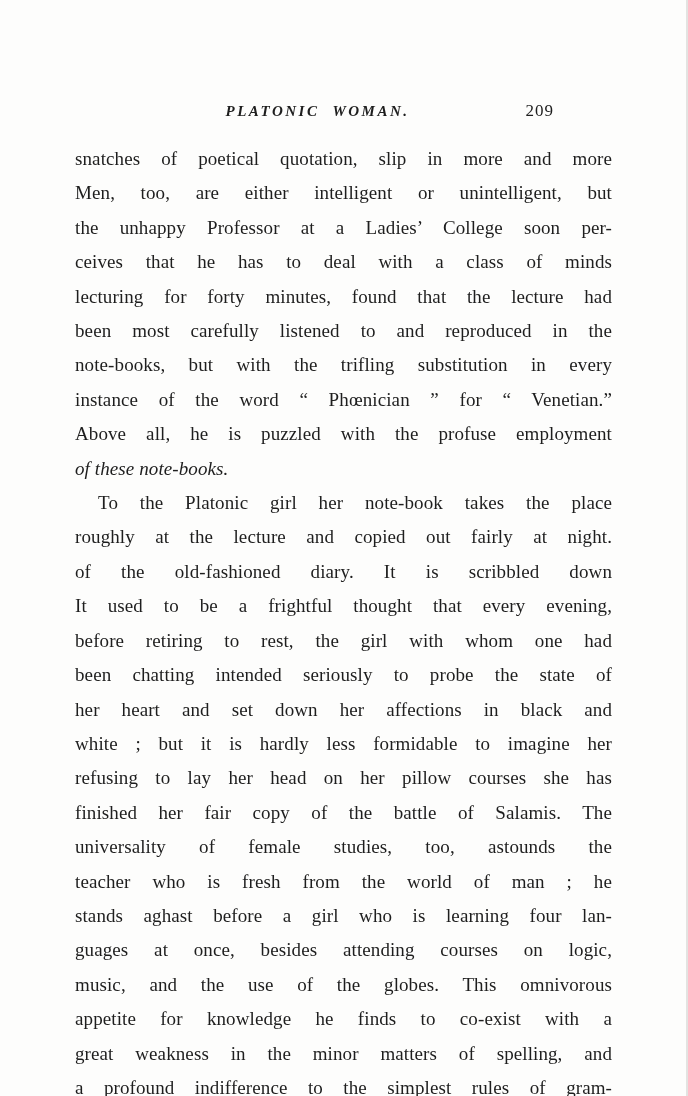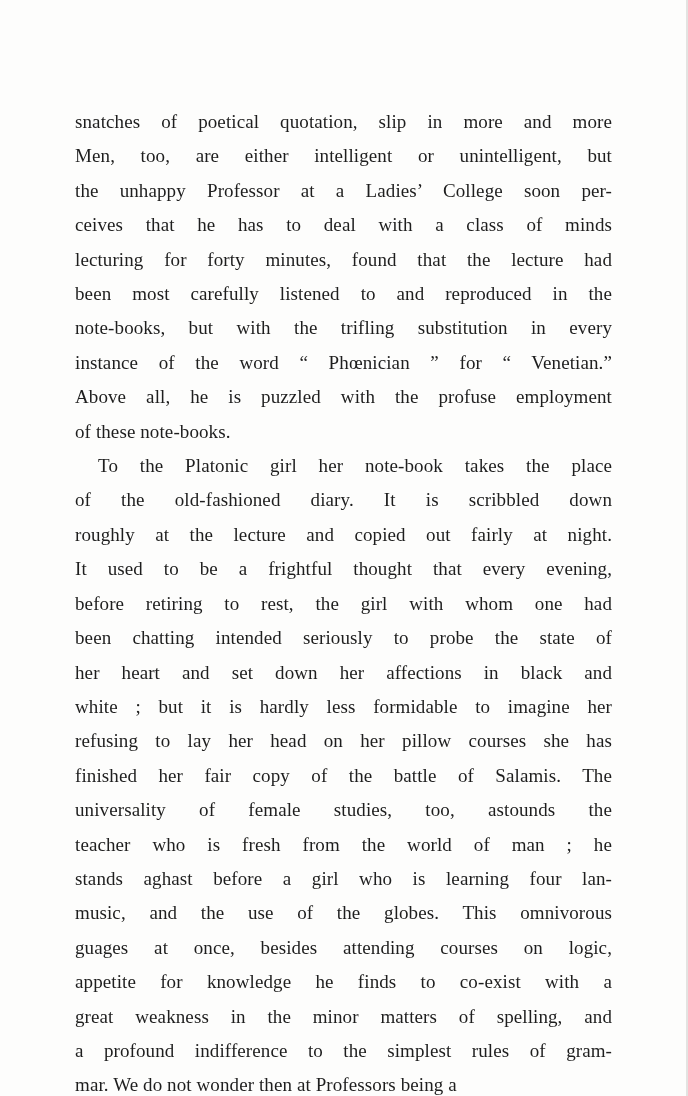--- a/index.html
+++ b/index.html
@@ -57,60 +57,65 @@
     line-height: 26.4px;
     letter-spacing: 0.1px;
     text-align: justify;
     text-align-last: justify;
     white-space: normal;
     margin-top: 8px;
   }
   .line.last-line {
     text-align: left;
     text-align-last: left;
+    font-style: italic;
   }
   .line.first-indented {
     text-indent: 23px;
   }
 </style>
 </head>
 <body>
 
 <div class="page">
   <div class="scan-edge"></div>
 
+  <div class="running-header">
+    <span class="header-title">PLATONIC WOMAN.</span>
+    <span class="page-number">209</span>
+  </div>
 
   <div class="body-text">
       <div class="paragraph">
         <div class="line">snatches of poetical quotation, slip in more and more</div>
         <div class="line">Men, too, are either intelligent or unintelligent, but</div>
         <div class="line">the unhappy Professor at a Ladies’ College soon per-</div>
         <div class="line">ceives that he has to deal with a class of minds</div>
         <div class="line">lecturing for forty minutes, found that the lecture had</div>
         <div class="line">been most carefully listened to and reproduced in the</div>
         <div class="line">note-books, but with the trifling substitution in every</div>
         <div class="line">instance of the word “ Phœnician ” for “ Venetian.”</div>
         <div class="line">Above all, he is puzzled with the profuse employment</div>
         <div class="line last-line">of these note-books.</div>
       </div>
       <div class="paragraph">
         <div class="line first-indented">To the Platonic girl her note-book takes the place</div>
+        <div class="line">roughly at the lecture and copied out fairly at night.</div>
         <div class="line">of the old-fashioned diary. It is scribbled down</div>
-        <div class="line">roughly at the lecture and copied out fairly at night.</div>
         <div class="line">It used to be a frightful thought that every evening,</div>
         <div class="line">before retiring to rest, the girl with whom one had</div>
         <div class="line">been chatting intended seriously to probe the state of</div>
         <div class="line">her heart and set down her affections in black and</div>
         <div class="line">white ; but it is hardly less formidable to imagine her</div>
         <div class="line">refusing to lay her head on her pillow courses she has</div>
         <div class="line">finished her fair copy of the battle of Salamis. The</div>
         <div class="line">universality of female studies, too, astounds the</div>
         <div class="line">teacher who is fresh from the world of man ; he</div>
         <div class="line">stands aghast before a girl who is learning four lan-</div>
+        <div class="line">guages at once, besides attending courses on logic,</div>
         <div class="line">music, and the use of the globes. This omnivorous</div>
-        <div class="line">guages at once, besides attending courses on logic,</div>
         <div class="line">appetite for knowledge he finds to co-exist with a</div>
         <div class="line">great weakness in the minor matters of spelling, and</div>
         <div class="line">a profound indifference to the simplest rules of gram-</div>
         <div class="line last-line">mar. We do not wonder then at Professors being a</div>
       </div>
     </div>
 </div>
 
 </body></html>

